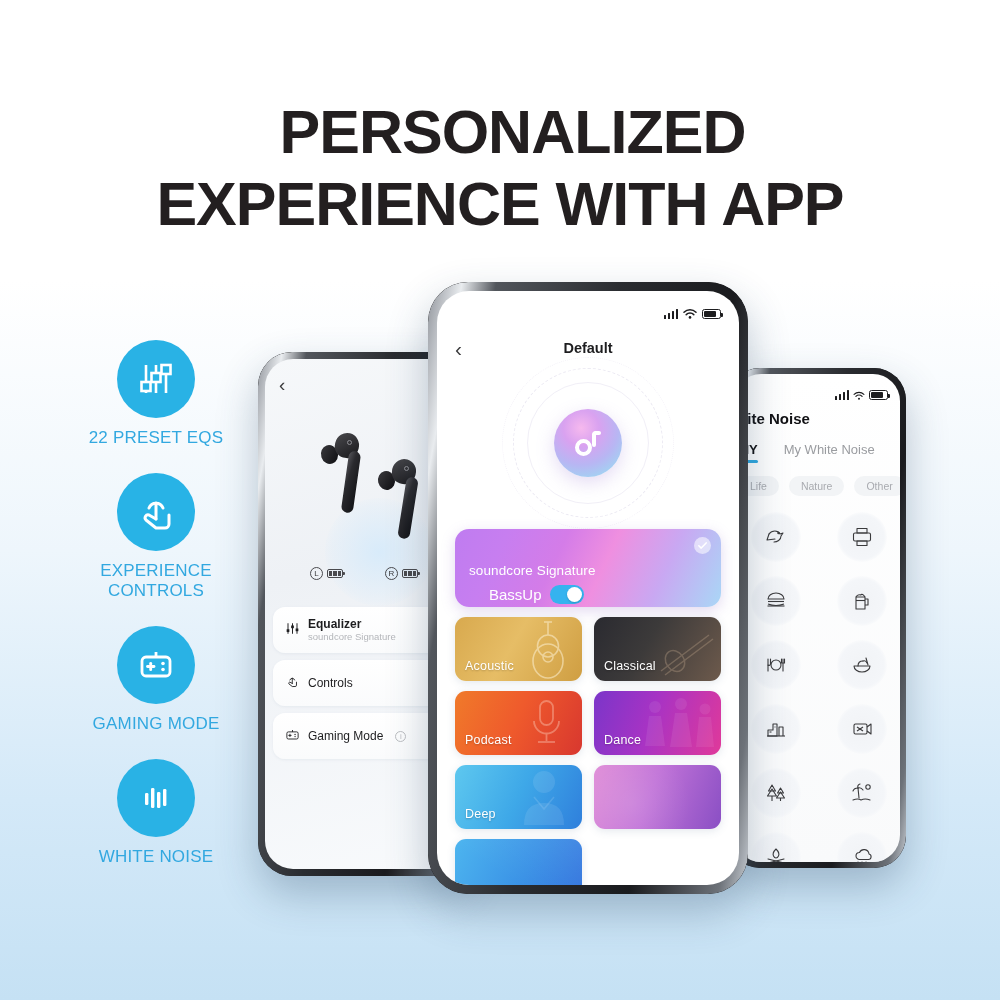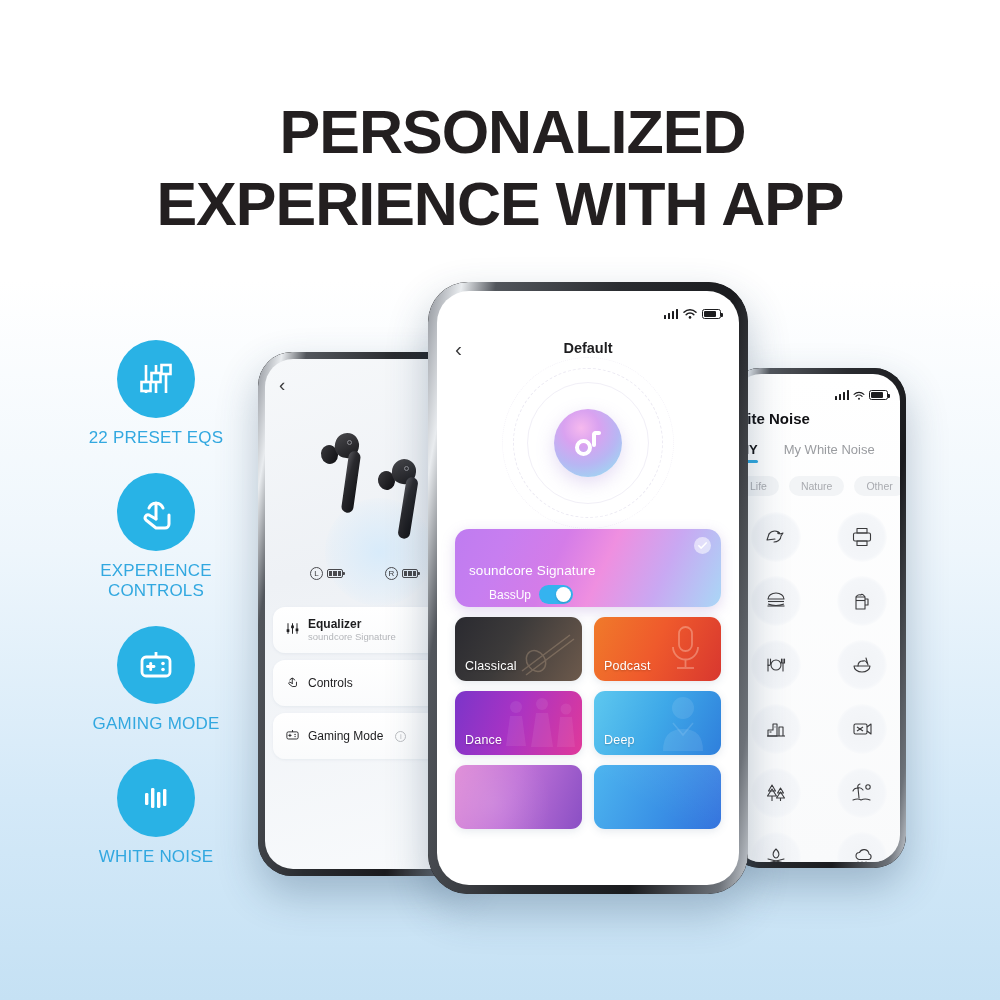--- a/index.html
+++ b/index.html
@@ -169,21 +169,21 @@
     border-radius: 14px;
     background: linear-gradient(115deg,#bf7cf0 0%, #c77ef0 18%, #d47ce8 38%, #ef8fe0 55%, #c9a8f2 76%, #a9d7f6 100%);
     padding: 10px 14px; color:#fff;
     box-shadow: 0 4px 14px rgba(150,120,200,0.28);
   }
   .cp-card .check { position:absolute; right: 10px; top: 8px; width:17px; height:17px; border-radius:50%;
     background: rgba(255,255,255,0.55); display:flex; align-items:center; justify-content:center; }
   .cp-card .check svg { display:block; }
   .cp-card .cname { position:absolute; left:14px; top: 34px; font-size: 13.5px; letter-spacing: 0.1px; }
   .cp-card .bassrow { position:absolute; left:14px; top: 56px; display:flex; align-items:center; gap: 8px; }
-  .cp-card .blabel { font-size: 12px; padding-left: 20px; }
+  .cp-card .blabel { font-size: 15px; padding-left: 20px; }
   .toggle { width: 34px; height: 19px; border-radius: 10px; background: #35b3ef; position:relative; }
   .toggle .knob { position:absolute; right: 2px; top: 2px; width: 15px; height: 15px; border-radius:50%; background:#fff;
     box-shadow: 0 1px 2px rgba(0,0,0,0.18); }
 
   .cp-grid { position:absolute; left: 18px; right: 18px; top: 326px;
     display:grid; grid-template-columns: 1fr 1fr; gap: 10px 12px; }
   .tile { height: 64px; border-radius: 11px; position:relative; overflow:hidden;
     box-shadow: 0 2px 8px rgba(90,110,140,0.16); }
   .tile .tname { position:absolute; left: 10px; bottom: 8px; color:#fff; font-size: 12.5px; letter-spacing: 0.2px;
     text-shadow: 0 1px 2px rgba(0,0,0,0.22); }
@@ -615,20 +615,34 @@
       <span class="bassrow">
         <span class="blabel">BassUp</span>
         <span class="toggle">
             <span class="knob"></span>
           </span>
       </span>
     </div>
 
     <div class="cp-grid">
 
+      <div class="tile t-acoustic">
+        <span class="tile-guitar">
+          <svg width="60" height="62" viewBox="0 0 60 62">
+              <g fill="none" stroke="#fff6dd" stroke-width="1.6">
+            <ellipse cx="30" cy="42" rx="15" ry="17"></ellipse>
+                <ellipse cx="30" cy="27" rx="10.5" ry="11"></ellipse>
+            <circle cx="30" cy="38" r="5"></circle>
+                <path d="M30 16 v-13"></path>
+                <path d="M26 3 h8"></path>
+          </g>
+            </svg>
+        </span>
+        <span class="tname">Acoustic</span>
+      </div>
 
 
       <div class="tile t-classical">
         <span class="tile-violin">
           <svg width="64" height="52" viewBox="0 0 64 52">
               <g fill="none" stroke="#c3a98e" stroke-width="1.5" opacity="0.85">
             <path d="M6 44 L54 8"></path>
                 <path d="M10 48 L58 12"></path>
             <ellipse cx="20" cy="34" rx="9" ry="11" transform="rotate(-35 20 34)"></ellipse>
           </g>

